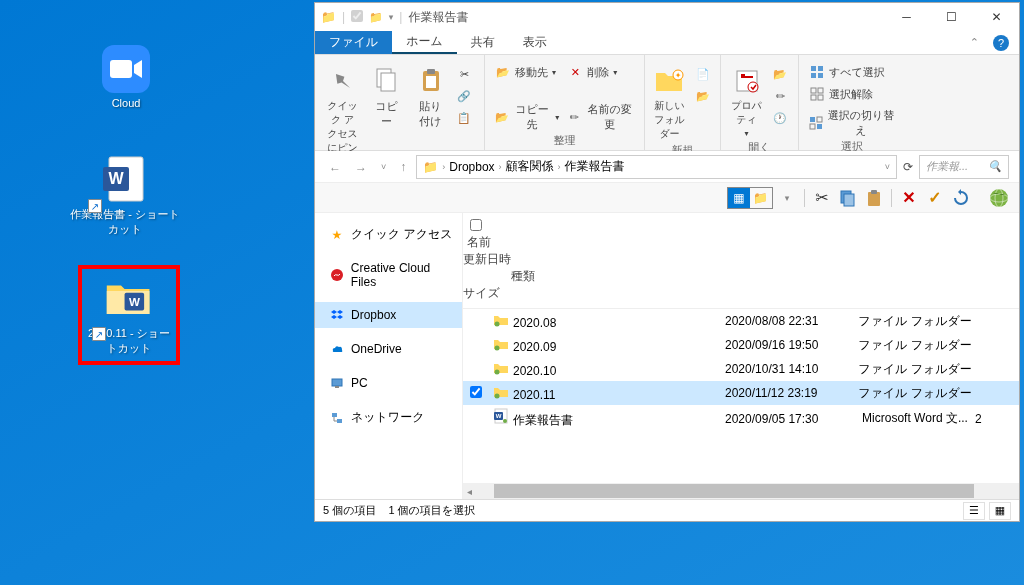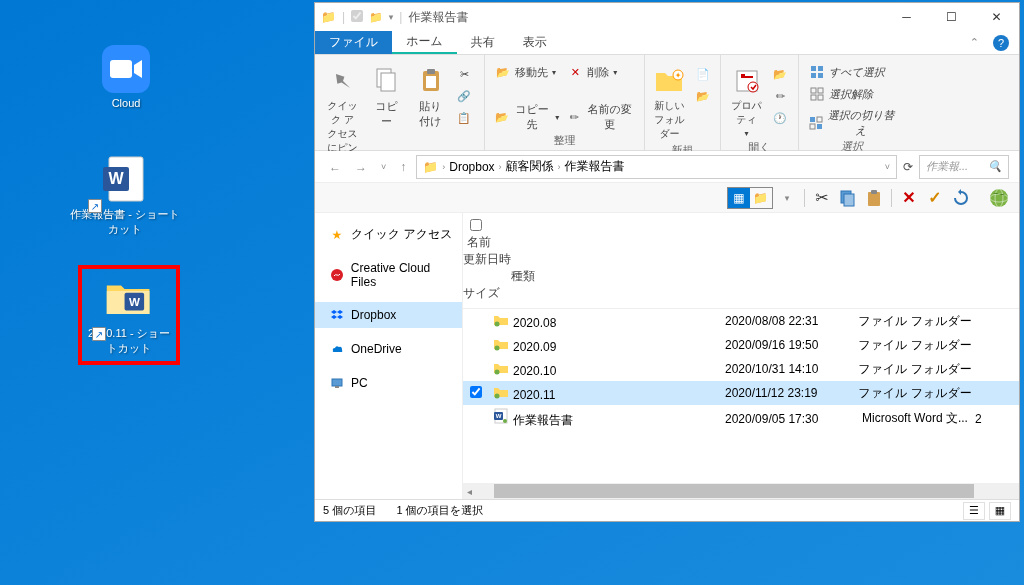--- a/index.html
+++ b/index.html
@@ -108,21 +108,21 @@
       border-bottom: 1px solid #ddd;
     }
     .menu-item {
       padding: 4px 14px;
       cursor: pointer;
       color: #444;
       display: flex;
       align-items: center;
     }
     .menu-item.file { background: #1979ca; color: white; }
-    .menu-item.active { border-bottom: 2px solid #14b8a6; }
+    .menu-item.active { border-bottom: 2px solid #0c4a6e; }
     .menu-help {
       margin-left: auto;
       display: flex;
       align-items: center;
       gap: 14px;
       padding-right: 10px;
     }
     .help-circle {
       width: 16px;
       height: 16px;
@@ -352,21 +352,21 @@
       margin-left: 18px;
     }
     
     .status-bar {
       height: 22px;
       border-top: 1px solid #ddd;
       display: flex;
       align-items: center;
       font-size: 11px;
       padding: 0 8px;
-      gap: 20px;
+      gap: 12px;
     }
     .status-bar .right {
       margin-left: auto;
       display: flex;
       gap: 4px;
     }
     .status-view-btn {
       width: 22px;
       height: 18px;
       border: 1px solid #e0e0e0;
@@ -589,21 +589,21 @@
               <span class="ribbon-icon-sm">✏</span>
             </div>
           <div class="ribbon-btn small">
               <span class="ribbon-icon-sm">🕐</span>
             </div>
         </div>
       </div>
       <div class="ribbon-group-label">開く</div>
     </div>
 
-    <div class="ribbon-group" style="width:106px; border-right:none;font-style:italic;">
+    <div class="ribbon-group" style="width:106px; border-right:none;">
       <div class="ribbon-group-content">
         <div class="ribbon-subcol">
           <div class="ribbon-btn small">
               <span class="ribbon-icon-sm">
                 <svg width="14" height="14">
                   <rect x="1" y="1" width="5" height="5" fill="#5b9bd5"></rect>
                   <rect x="8" y="1" width="5" height="5" fill="#5b9bd5"></rect>
                   <rect x="1" y="8" width="5" height="5" fill="#5b9bd5"></rect>
                   <rect x="8" y="8" width="5" height="5" fill="#5b9bd5"></rect>
                 </svg>
@@ -738,20 +738,30 @@
       <div class="nav-item">
         <span class="nav-icon">
             <svg width="14" height="14">
               <rect x="2" y="3" width="10" height="7" fill="#5b9bd5" stroke="#2e75b6"></rect>
               <rect x="5" y="10" width="4" height="2" fill="#888"></rect>
             </svg>
           </span>
         <span>PC</span>
       </div>
       <div style="height:8px;"></div>
+      <div class="nav-item">
+        <span class="nav-icon">
+            <svg width="14" height="14">
+              <rect x="2" y="2" width="5" height="4" fill="#5b9bd5"></rect>
+              <rect x="7" y="8" width="5" height="4" fill="#5b9bd5"></rect>
+              <path d="M4 6 L4 10 L7 10" fill="none" stroke="#888"></path>
+            </svg>
+          </span>
+        <span>ネットワーク</span>
+      </div>
     </div>
 
     <div class="file-list">
       <div class="list-header">
         <div class="col-check"><input type="checkbox" style=""></div>
         <div class="col-name">名前</div>
         <div class="col-date">更新日時</div>
         <div class="col-type">種類</div>
         <div class="col-size">サイズ</div>
       </div>

